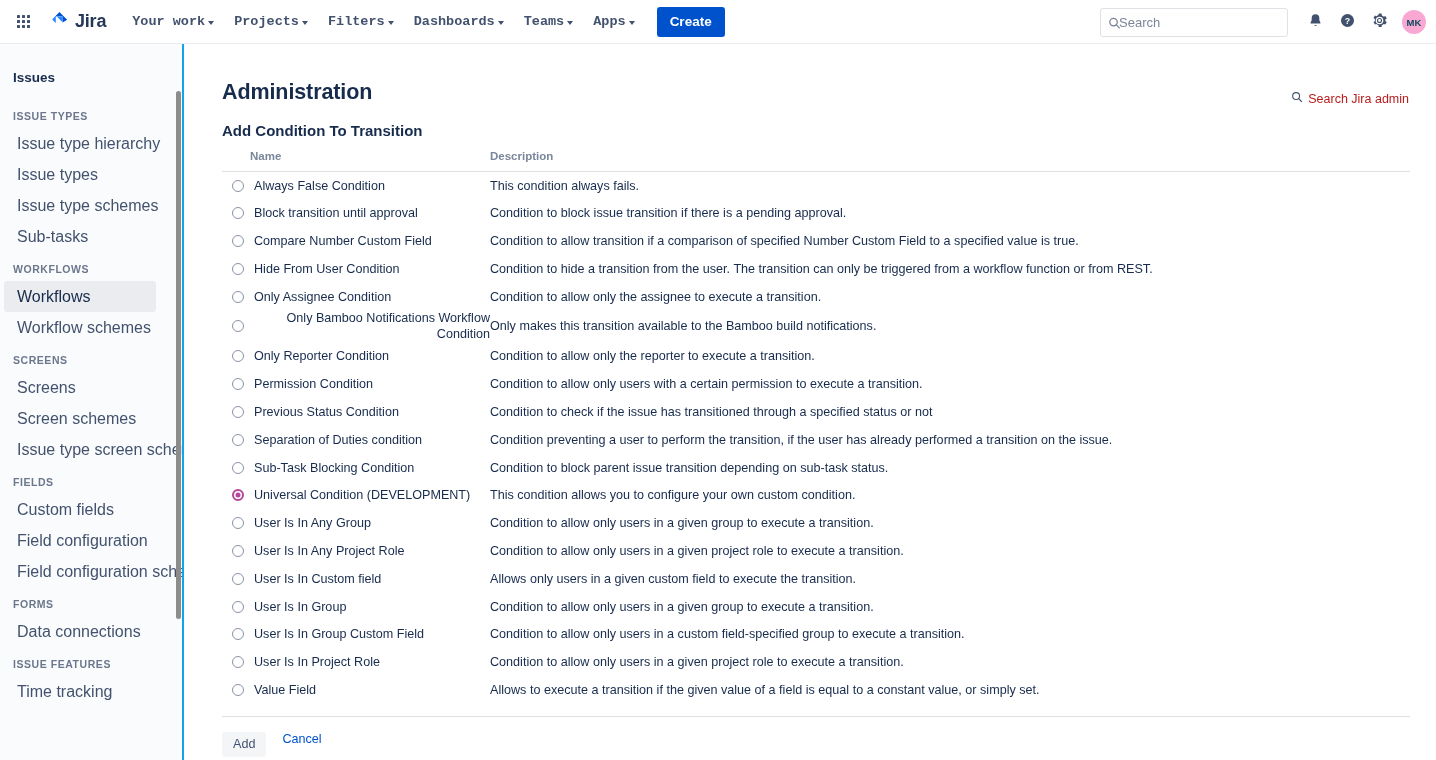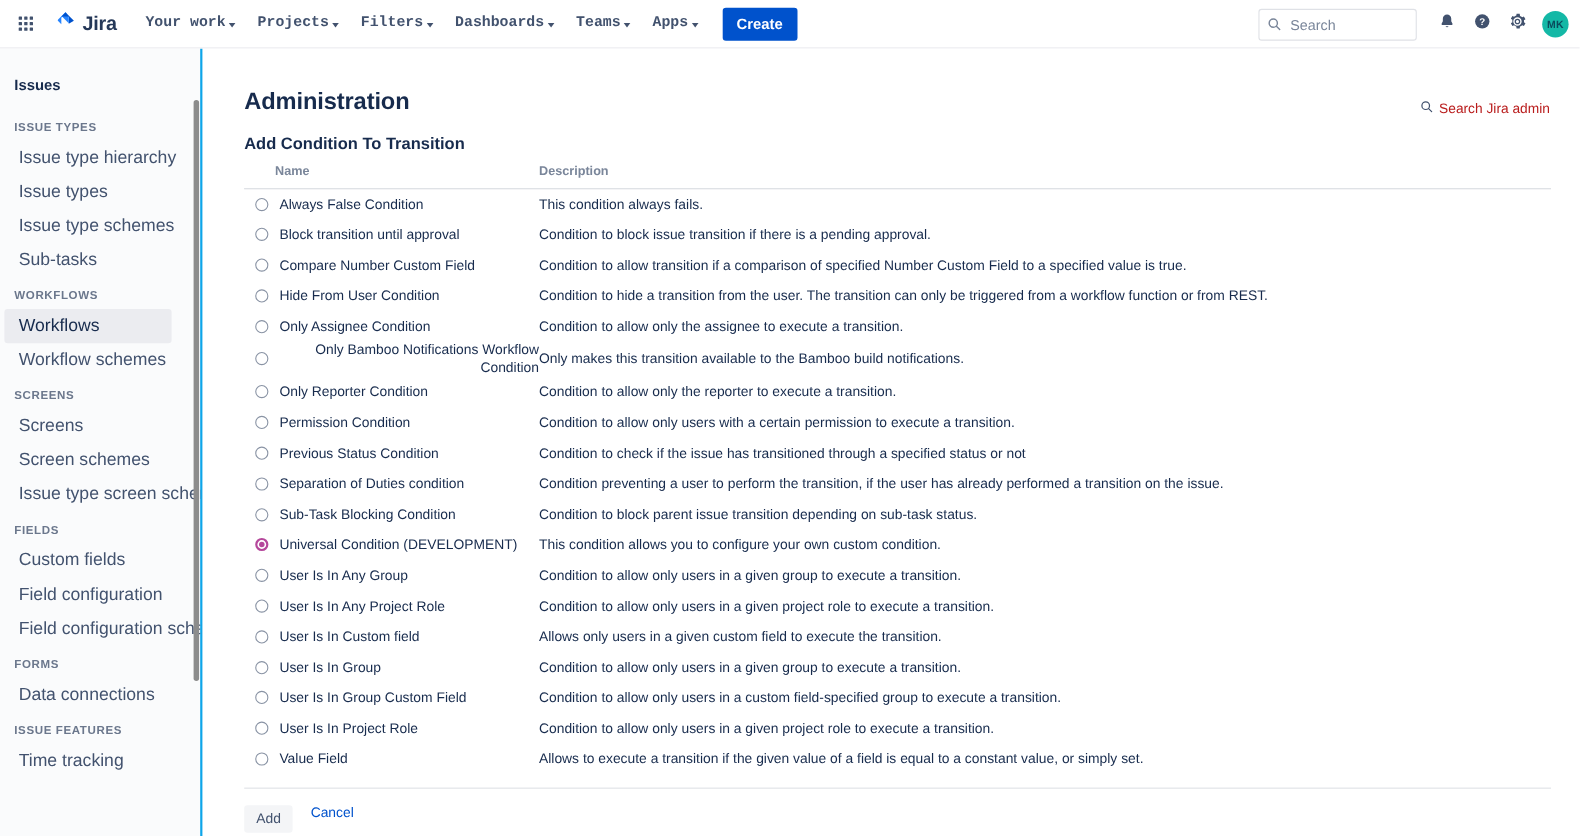--- a/index.html
+++ b/index.html
@@ -64,45 +64,45 @@
     display: flex; align-items: center;
     font-family: inherit;
   }
 
   .topnav-right {
     position: absolute; right: 10px; top: 0; height: 44px;
     display: flex; align-items: center; gap: 2px;
   }
   .search-box {
     position: relative;
-    width: 144px; height: 29px;
+    width: 188px; height: 29px;
     border: 1px solid #dfe1e6; border-radius: 3px;
     background: #ffffff;
     display: flex; align-items: center;
-    padding-left: 26px;
+    padding-left: 16px;
     margin-right: 10px;
   }
   .search-box input {
     border: none; outline: none; background: transparent;
     font-size: 13px; color: #172b4d; width: 100%;
     font-family: inherit;
   }
   .search-box input::placeholder { color: #7a869a; }
   .search-glyph {
     position: absolute; left: 7px; top: 50%; transform: translateY(-50%);
     width: 13px; height: 13px;
   }
   .icon-btn {
     width: 30px; height: 30px; border-radius: 50%;
     display: flex; align-items: center; justify-content: center;
     cursor: pointer;
   }
   .avatar {
     width: 24px; height: 24px; border-radius: 50%;
-    background: #14b8a6; color: #0a4b5c;
+    background: #f9a8d4; color: #0a4b5c;
     font-size: 9.5px; font-weight: 700;
     display: flex; align-items: center; justify-content: center;
     margin-left: 6px; cursor: pointer; letter-spacing: 0.2px;
   }
 
   
   #sidebar {
     position: absolute; top: 44px; left: 0;
     width: 184px; height: 716px;
     background: #fafbfc;

